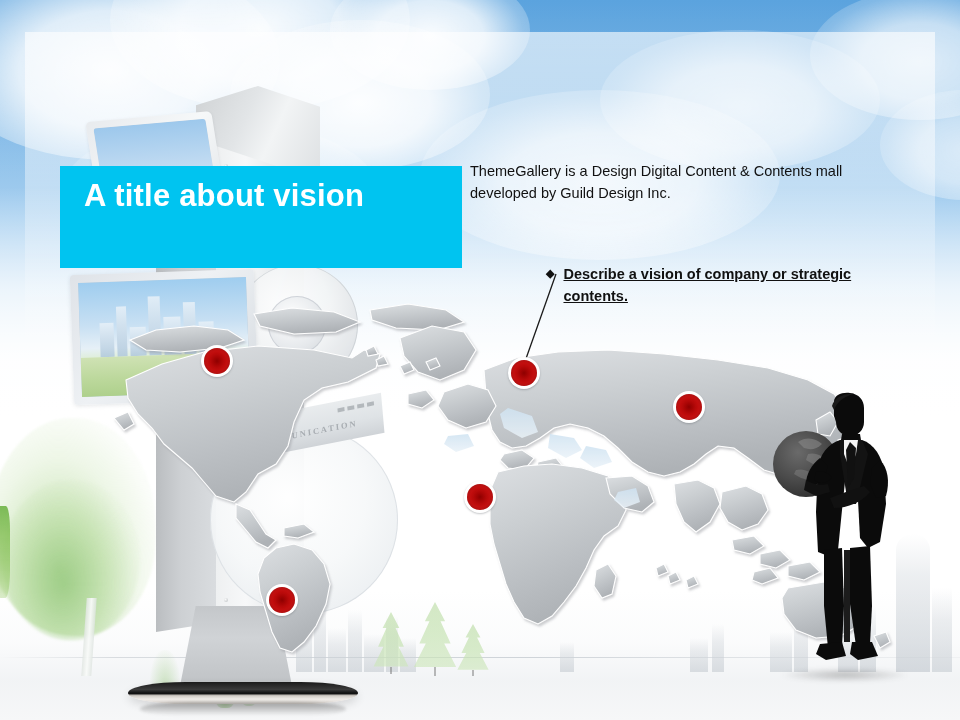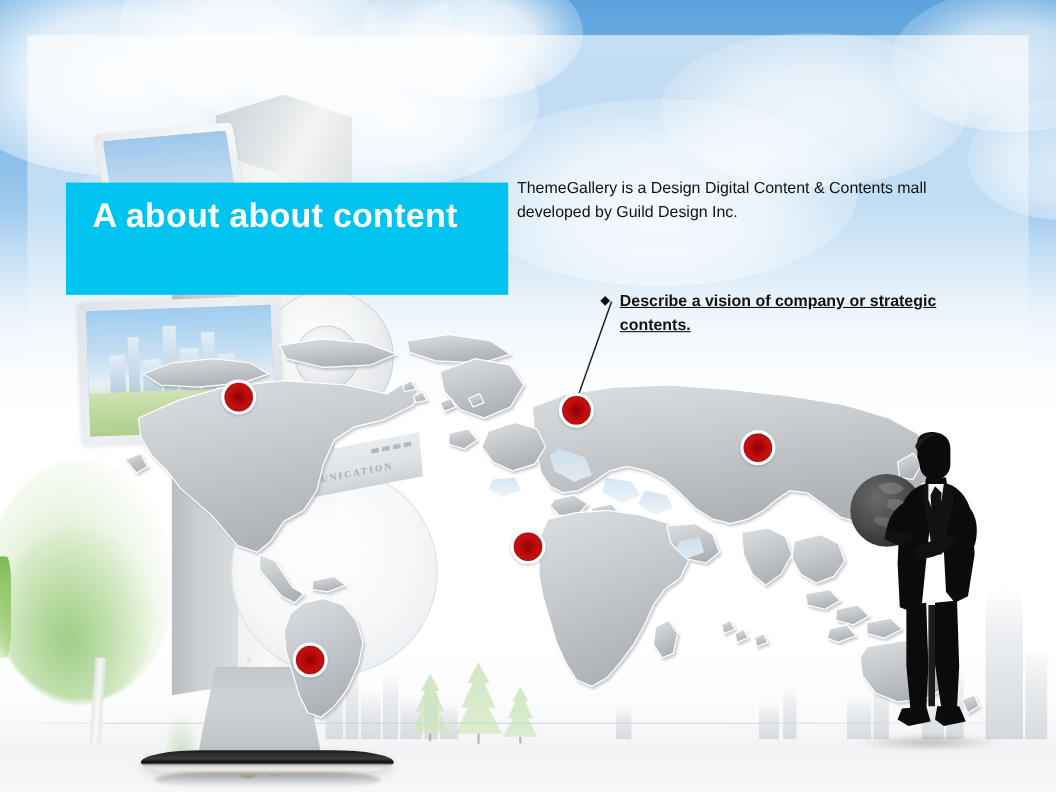--- a/index.html
+++ b/index.html
@@ -635,21 +635,21 @@
       <path d="M52,158 L70,156 L72,214 L70,254 L56,256 L52,214 Z" fill="#0b0b0b"></path>
       <path d="M78,156 L98,154 L100,214 L98,252 L84,254 L78,212 Z" fill="#0b0b0b"></path>
       <path d="M72,158 L78,158 L78,250 L72,250 Z" fill="#1c1c1c"></path>
 
       <path d="M48,252 L70,250 L74,264 L54,268 L44,262 Z" fill="#0b0b0b"></path>
       <path d="M80,250 L100,250 L106,264 L86,268 L78,262 Z" fill="#0b0b0b"></path>
     </svg>
   </div>
 
   <div class="title-box">
-    <div class="title-text">A about about content</div>
+    <div class="title-text">A title about vision</div>
   </div>
 
   <div class="lead">ThemeGallery is a Design Digital Content &amp; Contents mall developed by Guild Design Inc.</div>
 
   <div class="bullet-block">
     <span class="bullet-mark">◆</span>
     <span class="bullet-text">Describe a vision of company or strategic contents.</span>
   </div>
 
 </div>

